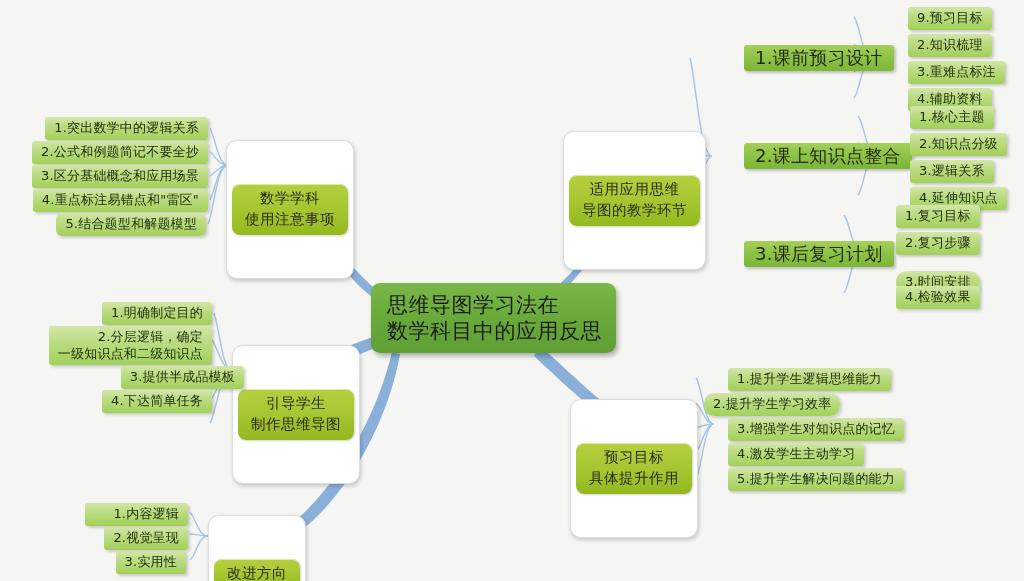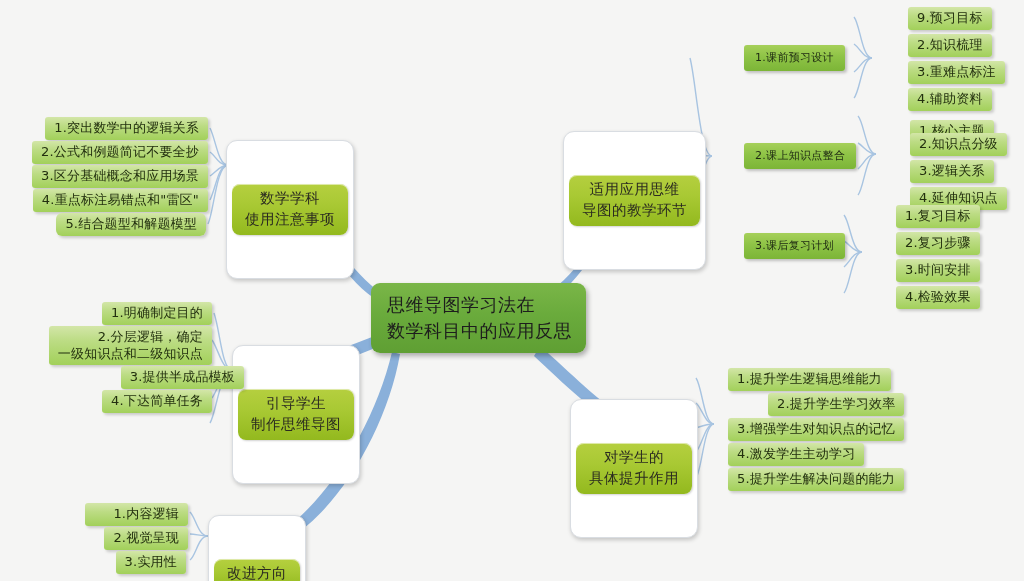--- a/index.html
+++ b/index.html
@@ -13,21 +13,21 @@
   svg.links{position:absolute;left:0;top:0;width:1024px;height:581px;pointer-events:none;}
 
   
   .node{position:absolute;box-sizing:border-box;white-space:pre;}
 
   
   .root{
     background:linear-gradient(to bottom,#7ab648 0%,#6aab3c 45%,#5f9f33 100%);
     border-radius:9px;
     color:#1d1d1d;
-    font-size:18px;line-height:26px;
+    font-size:21px;line-height:26px;
     padding:9px 14px 9px 16px;
     box-shadow:2px 3px 5px rgba(0,0,0,.30);
     letter-spacing:.5px;
   }
 
   
   .l1{
     background:#ffffff;
     border:1px solid #d9dde2;
     border-radius:11px;
@@ -44,21 +44,21 @@
     box-shadow:inset 0 1px 0 rgba(255,255,255,.55),1px 1px 2px rgba(0,0,0,.18);
     letter-spacing:.5px;
     white-space:pre;
   }
 
   
   .l2{
     background:linear-gradient(to bottom,#a6d05a 0%,#8ec346 45%,#7cb537 100%);
     border-radius:3px;
     color:#1e2a12;
-    font-size:11px;line-height:19px;
+    font-size:18px;line-height:19px;
     padding:3px 11px 4px 11px;
     box-shadow:2px 2px 3px rgba(0,0,0,.22);
     letter-spacing:.3px;
   }
 
   
   .leaf{
     background:linear-gradient(to bottom,#d3e6a8 0%,#bcdc84 38%,#a2d05a 100%);
     border-radius:3px;
     color:#23300f;
@@ -187,34 +187,34 @@
 导图的教学环节</div>
   </div>
 
   <div class="node l2 la" style="left:744px;top:45px;">1.课前预习设计</div>
   <div class="node leaf la" style="left:908px;top:7px;">9.预习目标</div>
   <div class="node leaf la" style="left:908px;top:34px;">2.知识梳理</div>
   <div class="node leaf la" style="left:908px;top:61px;">3.重难点标注</div>
   <div class="node leaf la" style="left:908px;top:88px;">4.辅助资料</div>
 
   <div class="node l2 la" style="left:744px;top:143px;">2.课上知识点整合</div>
-  <div class="node leaf la" style="left:910px;top:106px;margin-top:14px;">1.核心主题</div>
+  <div class="node leaf la" style="left:910px;top:106px;">1.核心主题</div>
   <div class="node leaf la" style="left:910px;top:133px;">2.知识点分级</div>
   <div class="node leaf la" style="left:910px;top:160px;">3.逻辑关系</div>
   <div class="node leaf la" style="left:910px;top:187px;">4.延伸知识点</div>
 
-  <div class="node l2 la" style="left:744px;top:233px;">3.课后复习计划</div>
+  <div class="node l2 la" style="left:744px;top:241px;">3.课后复习计划</div>
   <div class="node leaf la" style="left:896px;top:205px;">1.复习目标</div>
   <div class="node leaf la" style="left:896px;top:232px;">2.复习步骤</div>
-  <div class="node leaf la" style="left:896px;top:259px;">3.时间安排</div>
+  <div class="node leaf la" style="left:896px;top:271px;border-radius:11px;">3.时间安排</div>
   <div class="node leaf la" style="left:896px;top:286px;">4.检验效果</div>
 
   <div class="node l1" style="left:570px;top:399px;">
-    <div class="inner">对学生的
+    <div class="inner">预习目标
 具体提升作用</div>
   </div>
   <div class="node leaf la" style="left:728px;top:368px;">1.提升学生逻辑思维能力</div>
-  <div class="node leaf la" style="left:768px;top:393px;">2.提升学生学习效率</div>
+  <div class="node leaf la" style="left:704px;top:393px;border-radius:10px;">2.提升学生学习效率</div>
   <div class="node leaf la" style="left:728px;top:418px;">3.增强学生对知识点的记忆</div>
   <div class="node leaf la" style="left:728px;top:443px;">4.激发学生主动学习</div>
   <div class="node leaf la" style="left:728px;top:468px;">5.提升学生解决问题的能力</div>
 
 </div>
 
 </body></html>

